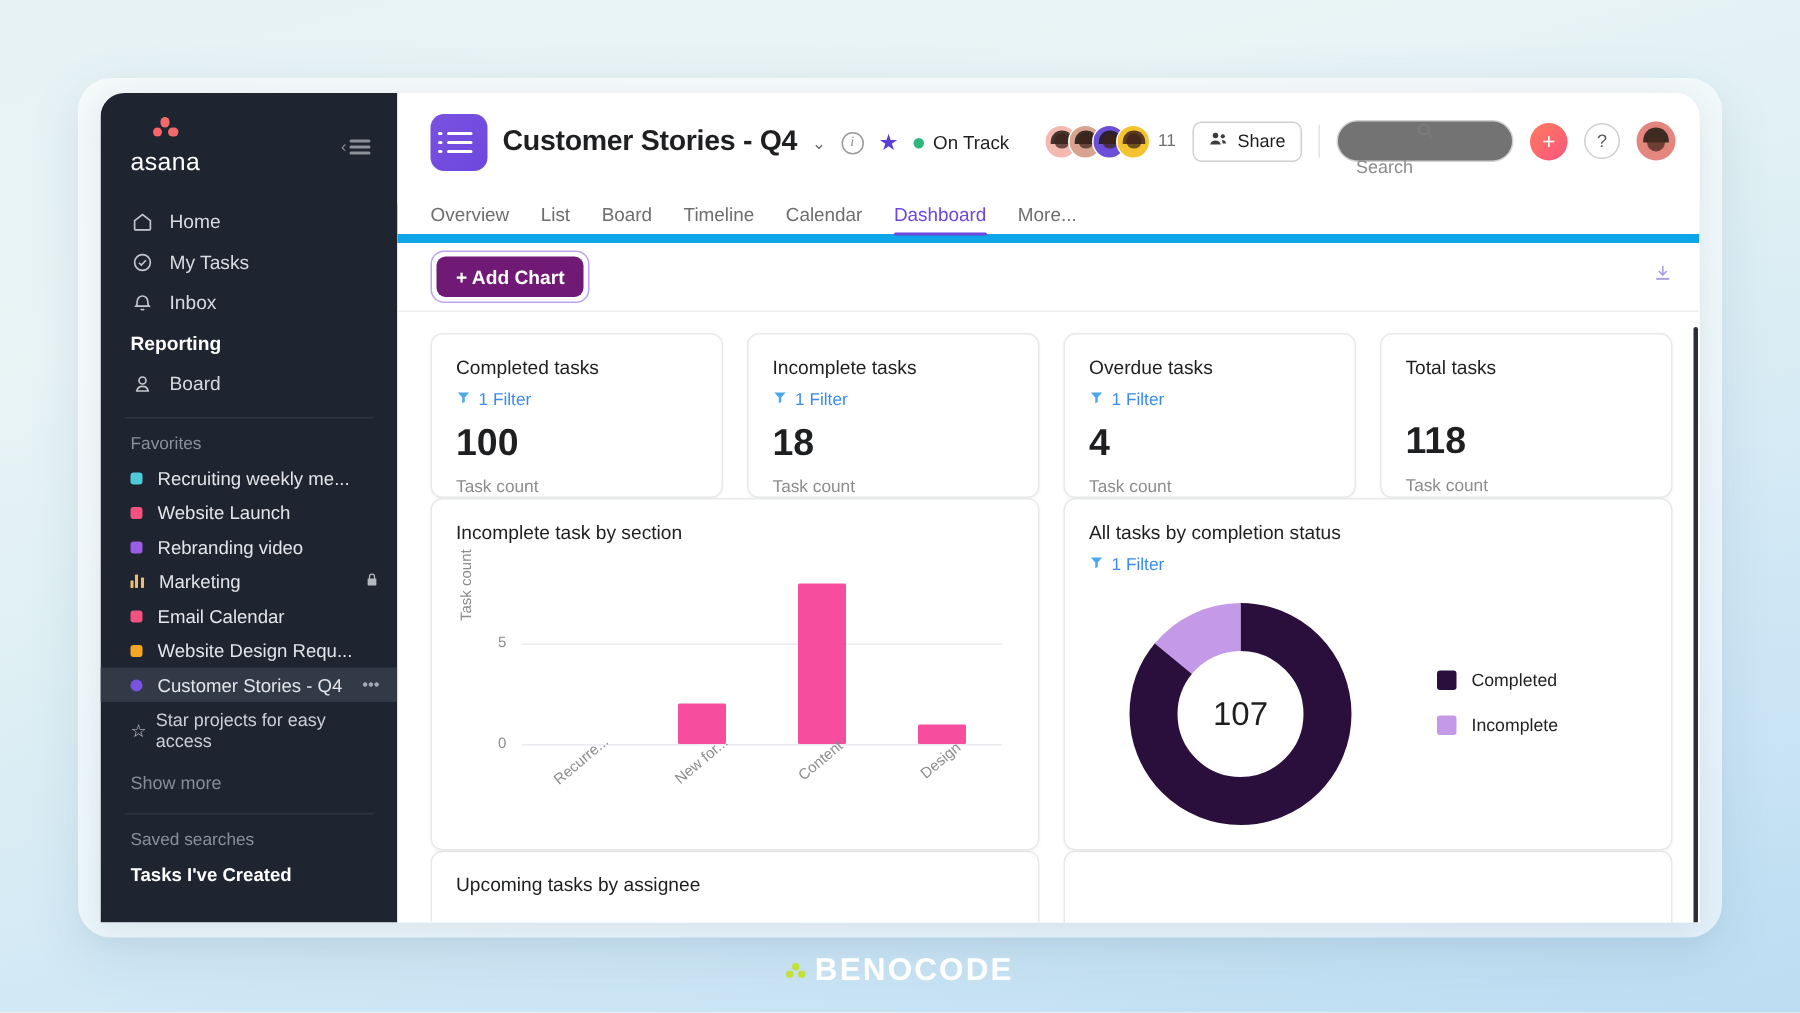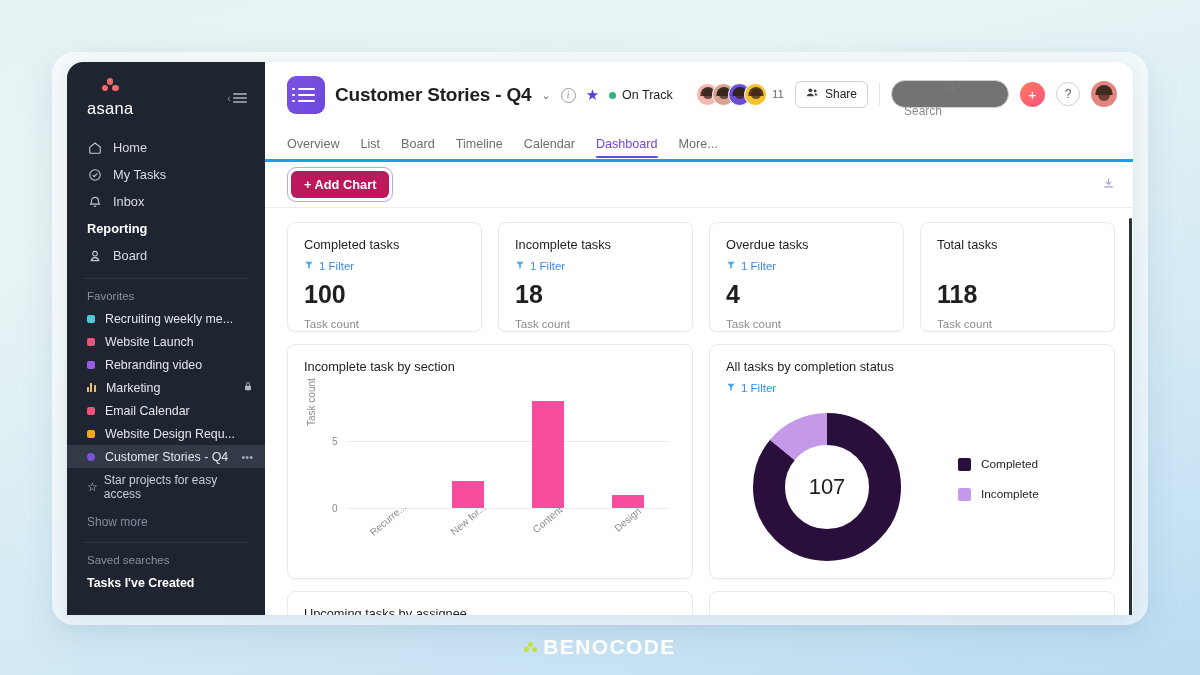--- a/index.html
+++ b/index.html
@@ -130,40 +130,40 @@
   .plus-btn{
     width:25px;height:25px;border-radius:50%;
     background:linear-gradient(140deg,#ff7a5c,#f9557f);
     color:#fff;font-size:15px;display:flex;align-items:center;justify-content:center;cursor:pointer;line-height:1;
   }
   .help-btn{
     width:24px;height:24px;border-radius:50%;border:1px solid #cfd0d2;color:#5a5b5d;
     font-size:12px;display:flex;align-items:center;justify-content:center;cursor:pointer;background:#fff;
   }
   .me-av{width:26px;height:26px;border-radius:50%;overflow:hidden;position:relative;cursor:pointer;background:#e4857e;}
-  .tabs { display:flex; align-items:center; gap:21px; padding: 0 22px; border-bottom:3px solid #0ea5e9; height:26px;}
+  .tabs { display:flex; align-items:center; gap:21px; padding: 0 22px; border-bottom:6px solid #0ea5e9; height:26px;}
   .tab { font-size:12.6px; color:#6d6e6f; cursor:pointer; position:relative; padding-bottom:7px; white-space:nowrap;}
   .tab.active { color:#6d47dd; font-weight:400;}
   .tab.active::after{content:"";position:absolute;left:0;right:0;bottom:0;height:2px;background:#6d47dd;border-radius:1px;}
   .subbar{
     height:46px; border-bottom:1px solid #eceded; display:flex;align-items:center;justify-content:space-between;
     padding:0 18px 0 22px; background:#fff;
   }
   .add-chart-wrap{ border:1.8px solid #bda4f0; border-radius:9px; padding:3px; display:inline-block;}
   .add-chart{
-    background:#be185d; color:#fff; border:none; border-radius:6px;
+    background:#701a75; color:#fff; border:none; border-radius:6px;
     font-size:12.8px; font-weight:700; padding:6px 13px; cursor:pointer; font-family:inherit;
   }
   .export-ic{ opacity:.75; cursor:pointer; }
   
   .dash{
     padding: 14px 18px 0 22px; height: calc(553px - 74px - 26px - 46px);
     overflow: hidden; background:#fff; position:relative;
   }
-  .row{ display:flex; gap:16px; margin-bottom:12px; }
+  .row{ display:flex; gap:16px; margin-bottom:0; }
   .card{
     background:#fff; border:1px solid #e8e9ea; border-radius:8px;
     box-shadow: 0 1px 2px rgba(0,0,0,.04);
     padding: 14px 16px 12px 16px;
   }
   .kpi{ flex:1 1 0; min-width:0; height:110px;}
   .card-title{ font-size:12.8px; color:#1e1f21; font-weight:400; margin-bottom:8px;}
   .filter-line{ display:flex;align-items:center;gap:5px; font-size:11.5px;color:#3b8beb; cursor:pointer;}
   .kpi-num{ font-size:25px; font-weight:700; color:#1e1f21; margin-top:10px; line-height:1;}
   .kpi-sub{ font-size:11.5px; color:#8b8c8e; margin-top:11px;}

